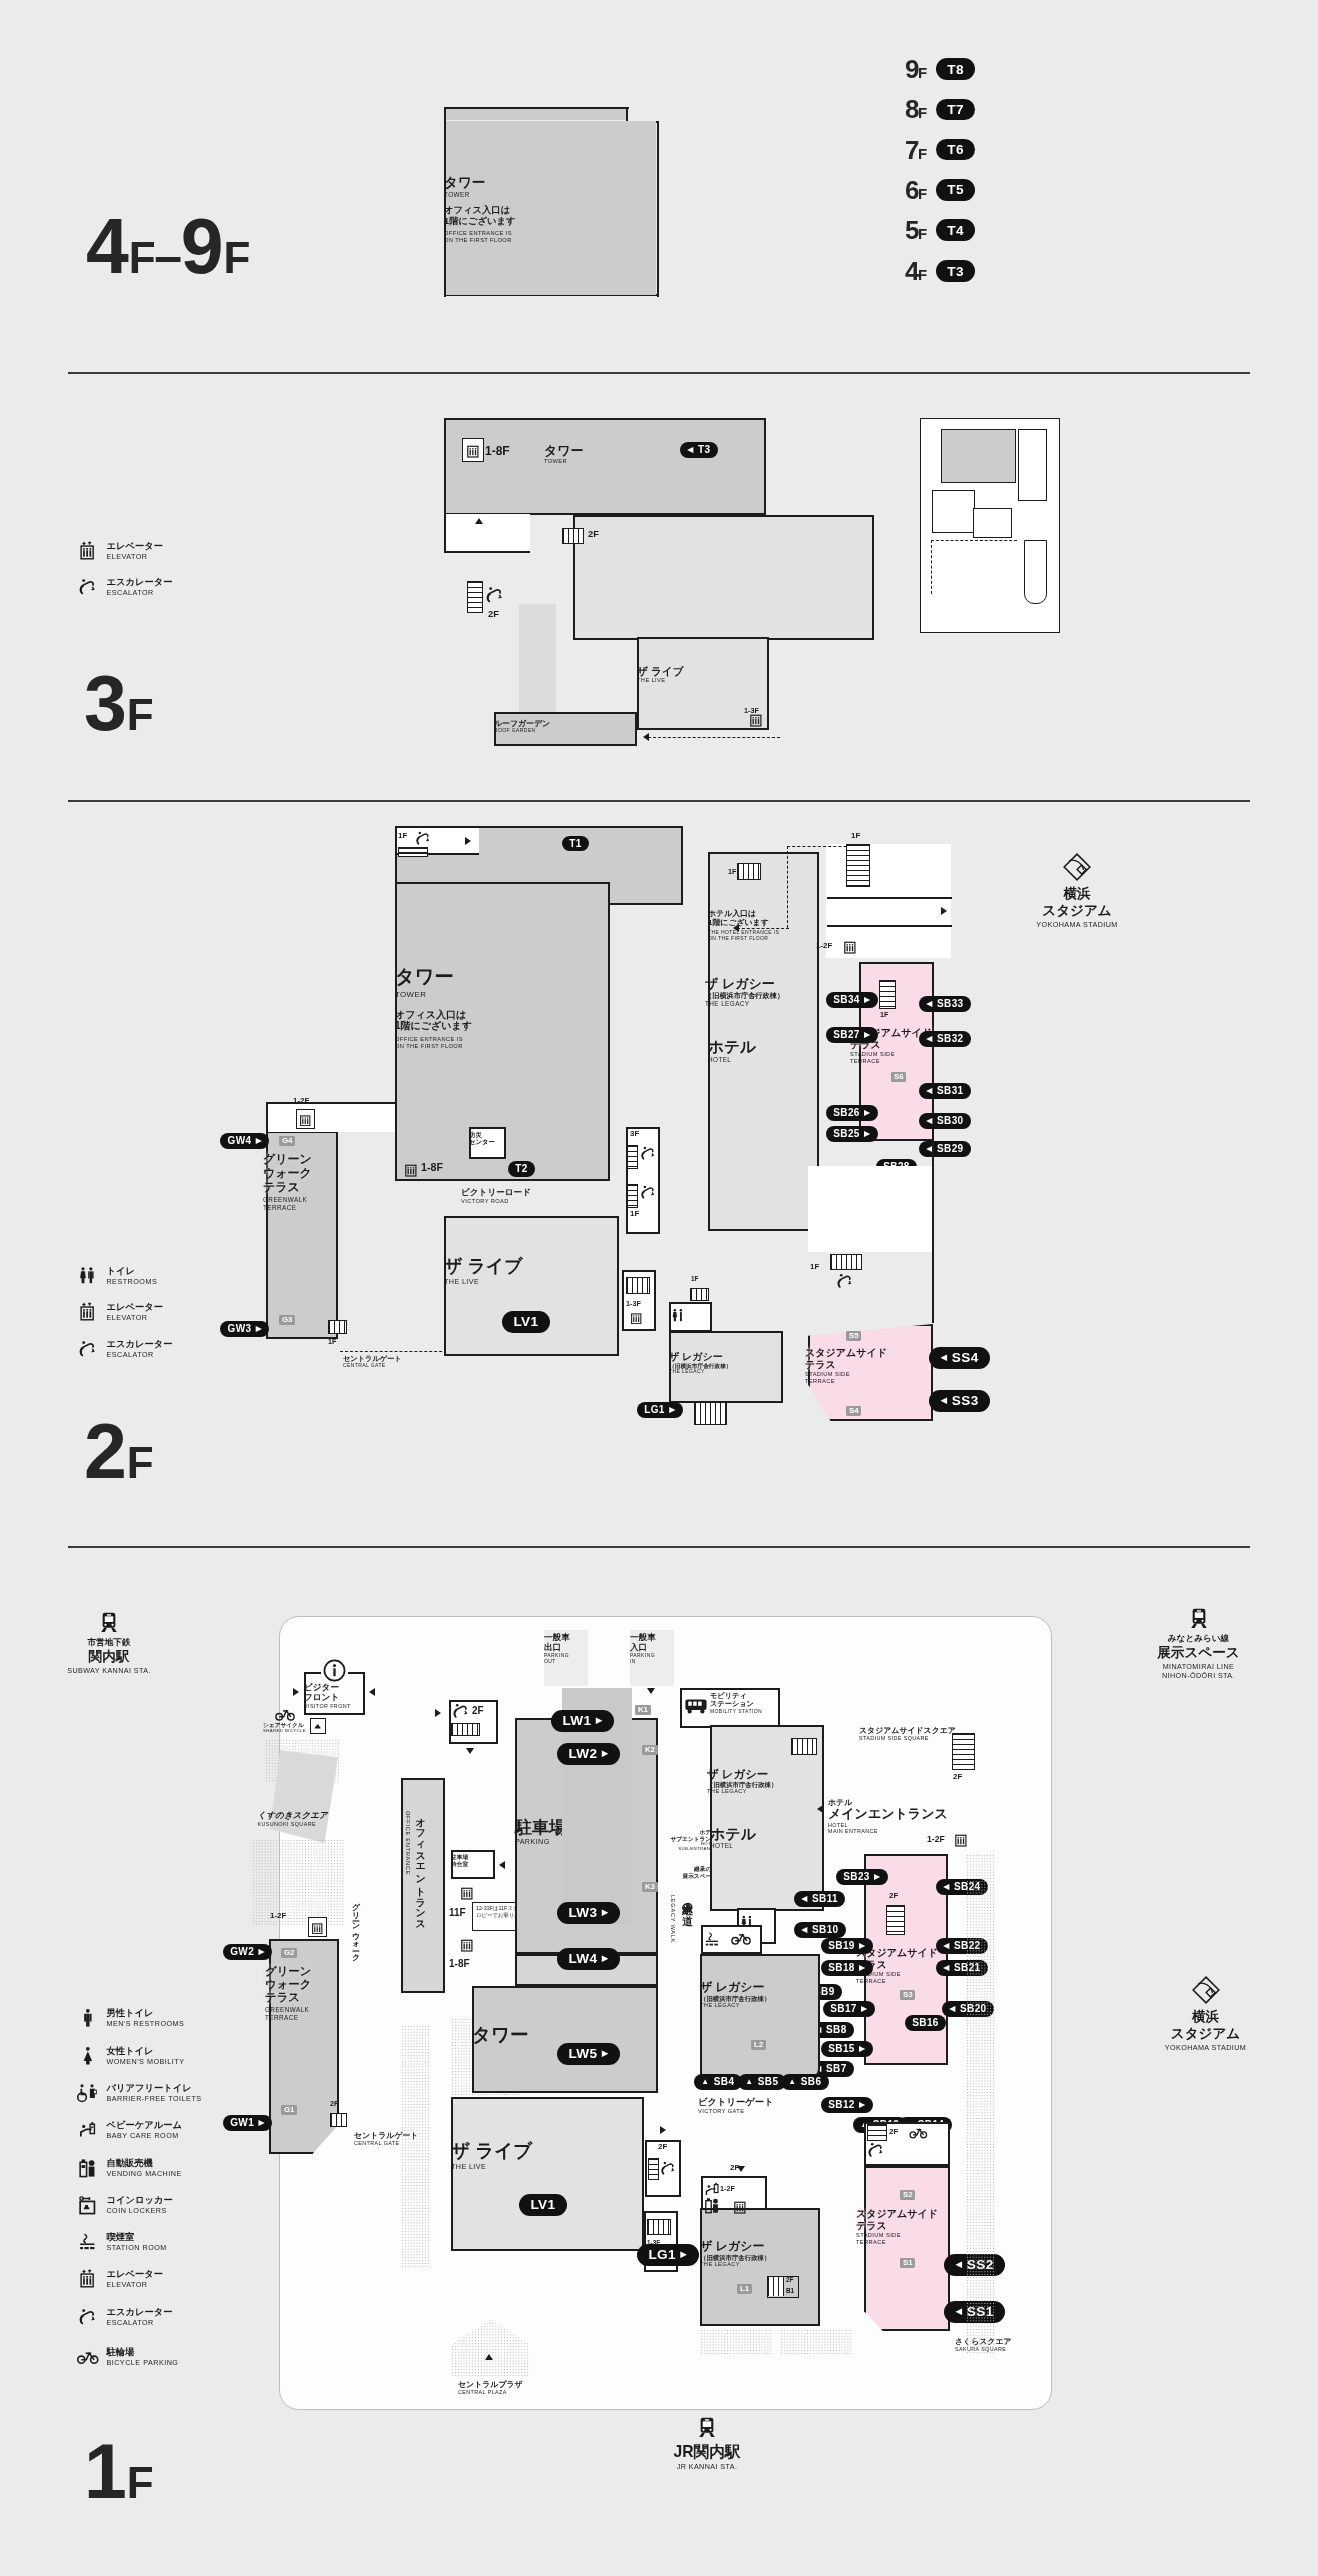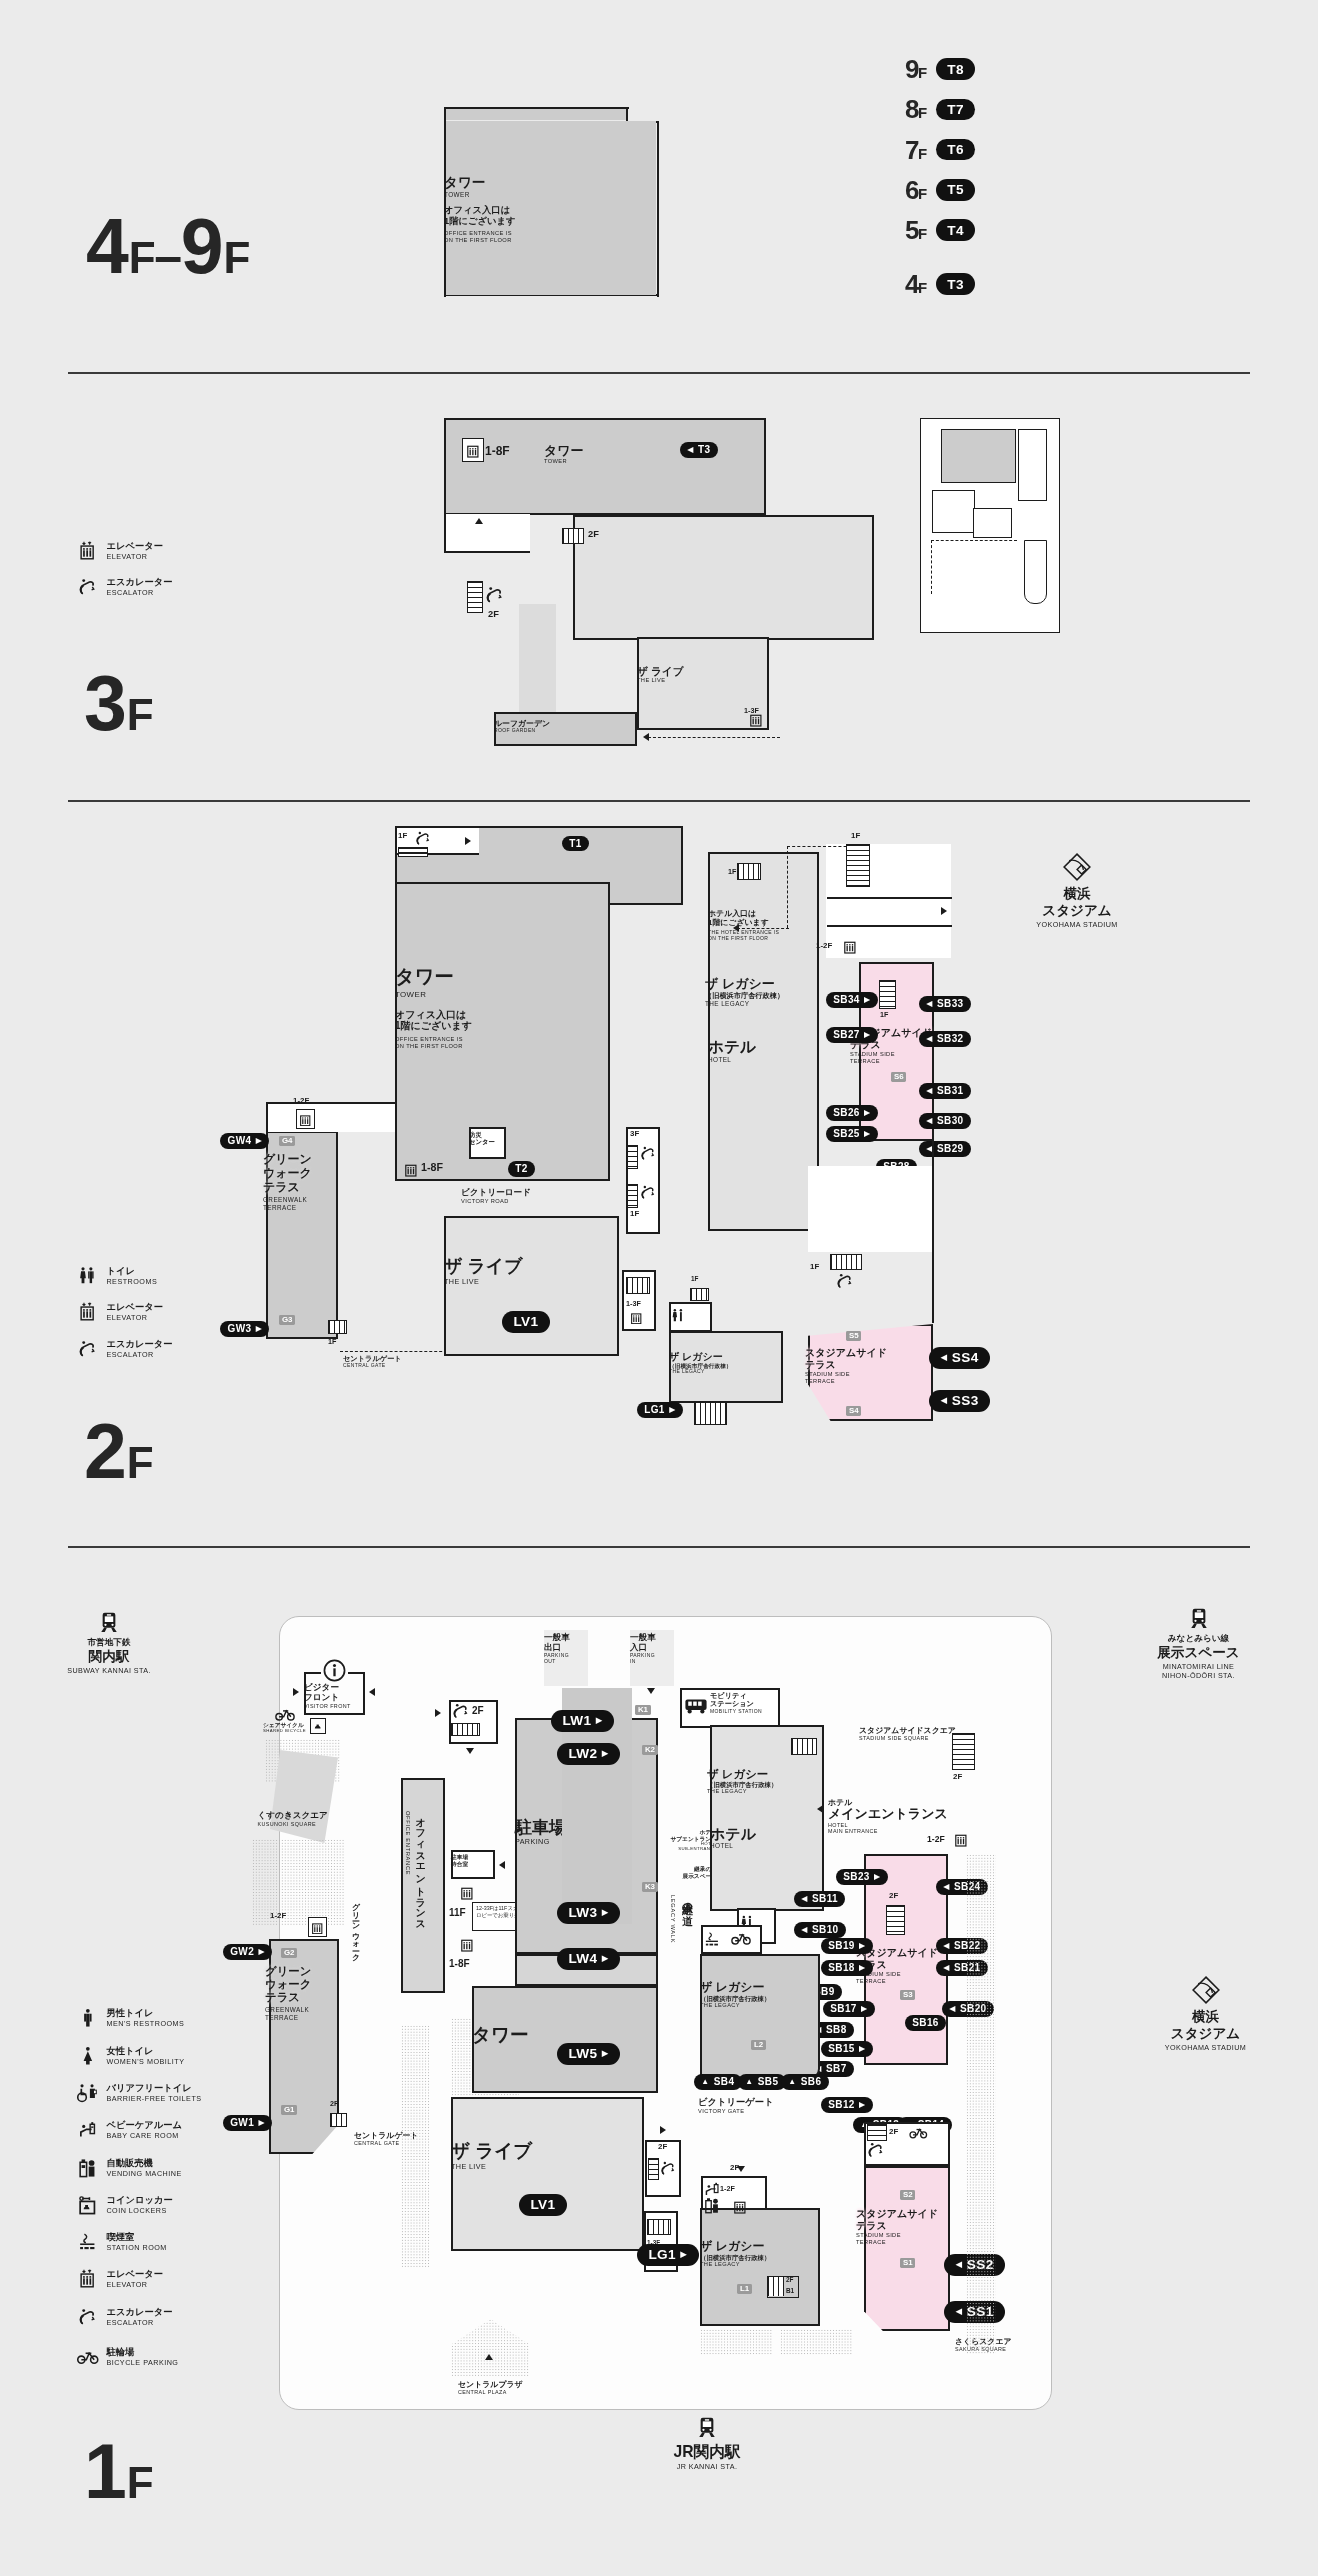--- a/index.html
+++ b/index.html
@@ -145,21 +145,21 @@
       <span class="pill md">
           <span>T6</span>
         </span>
     </div>
     <div style="display:flex;align-items:center;gap:10px;margin-bottom:14.3px;">
       <span class="floor-big"><span style="font-size:26px;">6</span><span style="font-size:15px;">F</span></span>
       <span class="pill md">
           <span>T5</span>
         </span>
     </div>
-    <div style="display:flex;align-items:center;gap:10px;margin-bottom:28px;">
+    <div style="display:flex;align-items:center;gap:10px;margin-bottom:15px;">
       <span class="floor-big"><span style="font-size:26px;">5</span><span style="font-size:15px;">F</span></span>
       <span class="pill md">
           <span>T4</span>
         </span>
     </div>
     <div style="display:flex;align-items:center;gap:10px;">
       <span class="floor-big"><span style="font-size:26px;">4</span><span style="font-size:15px;">F</span></span>
       <span class="pill md">
           <span>T3</span>
         </span>
@@ -897,21 +897,21 @@
     <div class="plain" style="left:74px; top:122px; width:15.7px; height:15.7px; border:1.6px solid #1c1c1c;">
       <svg width="11.4" height="11.4" viewBox="0 0 20 20" style="margin:0.7px;">
           <path d="M5 15 a5 5 0 0 1 10 0 z" fill="#1c1c1c"></path>
           <rect x="8" y="8" width="4" height="5" fill="#1c1c1c"></rect>
         </svg>
     </div>
 
     <div class="dotted" style="left:29px; top:143px; width:75px; height:43px;"></div>
     <div class="path-grey" style="left:34px; top:154px; width:68px; height:93px; clip-path: polygon(15% 0, 100% 8%, 80% 100%, 0 85%);"></div>
     <div class="lbl" style="left:21.5px; top:215px; width:100px;">
-      <div class="ja" style="font-size:8.6px;">くすのきスクエア</div>
+      <div class="ja" style="font-size:8.6px;font-style:italic;">くすのきスクエア</div>
       <div class="en" style="font-size:5.4px;">KUSUNOKI SQUARE</div>
     </div>
     <div class="dotted" style="left:15.7px; top:243px; width:93px; height:86px;"></div>
 
     <div class="blk" style="left:33px; top:343px; width:70px; height:215px; background:#cccccc; clip-path: polygon(0 0, 100% 0, 100% 86%, 62% 100%, 0 100%);"></div>
     <span class="pill sm" style="position:absolute; left:-13px; top:348px;">
         <span>GW2</span>
         <span class="ar">▶</span>
       </span>
     <span class="sq-badge abs" style="left:45px; top:352px;">G2</span>

